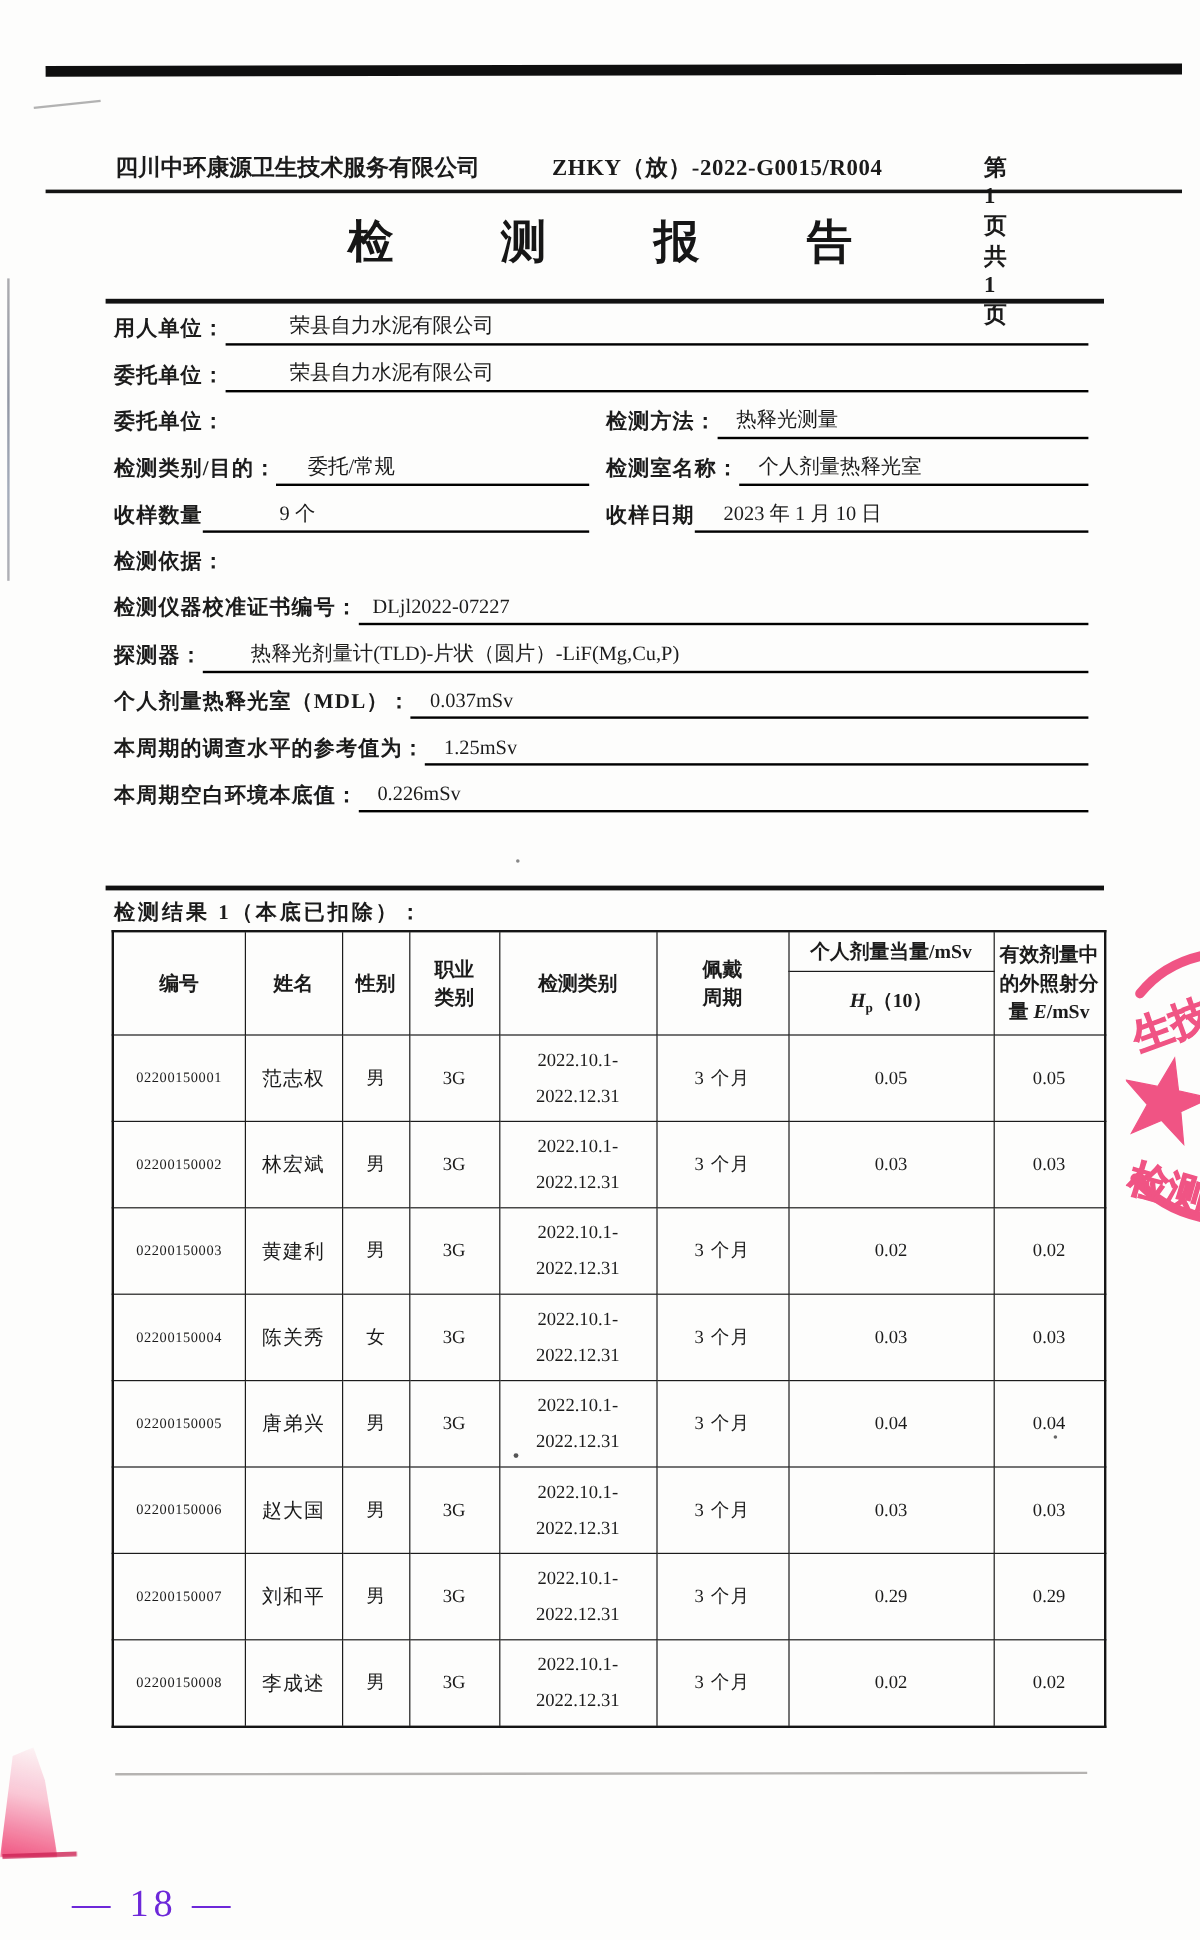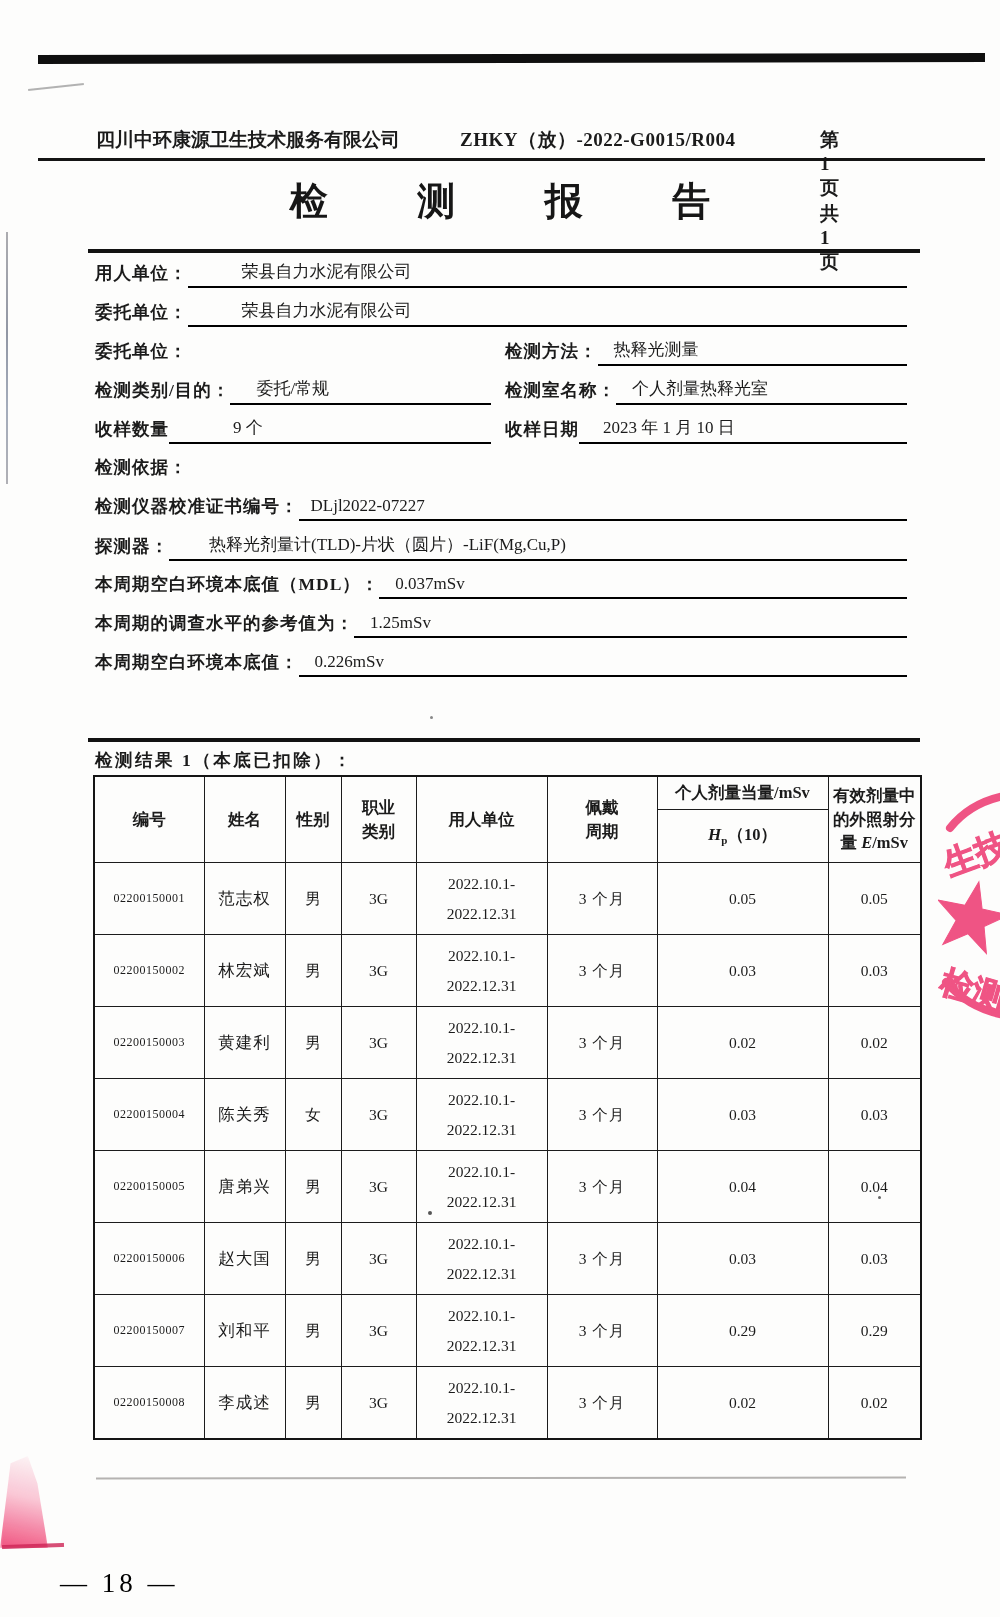--- a/index.html
+++ b/index.html
@@ -75,21 +75,21 @@
   tbody td.c1{font-size:16.5px;letter-spacing:1px;}
   tbody td.c5{letter-spacing:1px;}
   .w0{width:110px;}.w1{width:81px;}.w2{width:56px;}.w3{width:75px;}
   .w4{width:131px;}.w5{width:110px;}.w6{width:171px;}.w7{width:93px;}
   .th-hp i{font-size:17px;}
   .th-hp sub{font-size:11px;}
   .th-e i,.th-hp i{font-family:"Liberation Serif",serif;}
 
   .under-table-line{left:96px;top:1477px;width:810px;height:1.5px;background:#b5b3b1;transform:rotate(-0.08deg);}
 
-  .page-footer{left:60px;top:1568px;font-size:27px;letter-spacing:4px;color:#000000;}
+  .page-footer{left:60px;top:1568px;font-size:32px;letter-spacing:4px;color:#6d28d9;}
 
   
   .stamp-wrap{right:0;top:788px;width:62px;height:235px;overflow:hidden;}
   .stamp-wrap svg{display:block;}
 </style>
 </head>
 <body>
 
 <div class="abs top-bar"></div>
 <div class="abs tl-scratch"></div>
@@ -165,21 +165,21 @@
       </div>
     </div>
     <div class="info-row r8">
       <div class="half single">
         <span class="flabel">探测器：</span>
         <span class="fvalue">热释光剂量计(TLD)-片状（圆片）-LiF(Mg,Cu,P)</span>
       </div>
     </div>
     <div class="info-row r9">
       <div class="half single">
-        <span class="flabel">本周期空白环境本底值（MDL）：</span>
+        <span class="flabel">个人剂量热释光室（MDL）：</span>
         <span class="fvalue">0.037mSv</span>
       </div>
     </div>
     <div class="info-row r10">
       <div class="half single">
         <span class="flabel">本周期的调查水平的参考值为：</span>
         <span class="fvalue">1.25mSv</span>
       </div>
     </div>
     <div class="info-row r11">
@@ -205,21 +205,21 @@
         <col class="w6">
         <col class="w7">
     </colgroup>
     <thead>
       <tr class="h1">
         <th rowspan="2" class="sp">编号</th>
         <th rowspan="2" class="sp">姓名</th>
         <th rowspan="2" class="sp">性别</th>
         <th rowspan="2" class="sp">职业
 类别</th>
-        <th rowspan="2" class="sp">用人单位</th>
+        <th rowspan="2" class="sp">检测类别</th>
         <th rowspan="2" class="sp">佩戴
 周期</th>
         <th>个人剂量当量/mSv</th>
         <th rowspan="2" class="sp th-e"><span>有效剂量中</span><br><span>的外照射分</span><br><span>量 </span><i>E</i><span>/mSv</span></th>
       </tr>
       <tr class="h2">
         <th class="th-hp"><i>H</i><sub>p</sub><span>（10）</span></th>
       </tr>
     </thead>
     <tbody>

